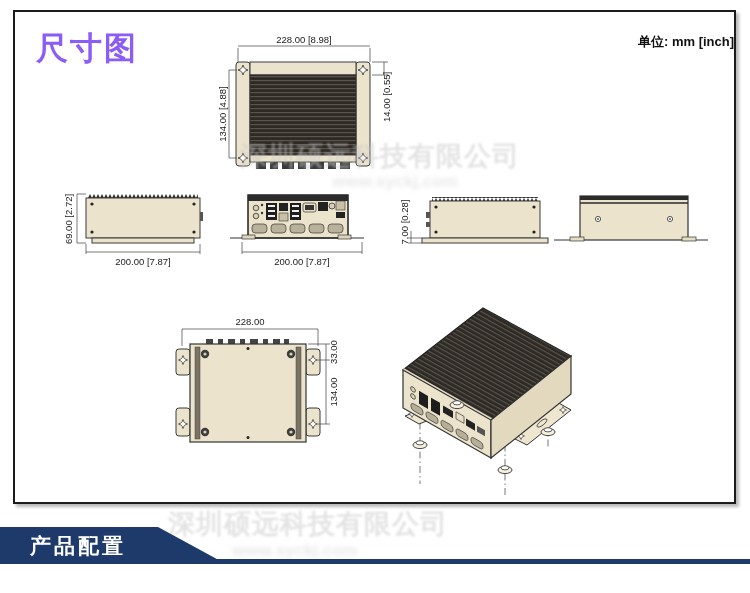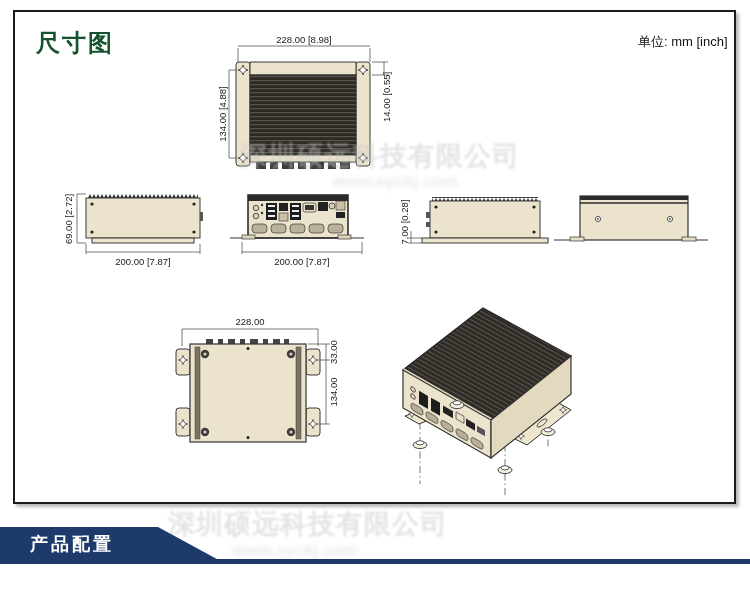--- a/index.html
+++ b/index.html
@@ -1,36 +1,36 @@
 <!DOCTYPE html>
 <html><head>
 <meta charset="utf-8">
 <style>
   html,body{margin:0;padding:0;background:#ffffff;}
   .screen{position:relative;width:750px;height:593px;background:#ffffff;overflow:hidden;
           font-family:"Liberation Sans",sans-serif;}
   .frame{position:absolute;left:13px;top:10px;width:719px;height:490px;background:#ffffff;
          border:2px solid #1b1b1b;box-shadow:3px 3px 3px rgba(0,0,0,0.28);}
-  .sec-title{position:absolute;font-size:24px;font-weight:bold;color:#14532d;letter-spacing:2px;}
+  .sec-title{position:absolute;font-size:32px;font-weight:bold;color:#8b5cf6;letter-spacing:2px;}
   .sec1{left:36px;top:27px;}
   .sec2{left:36px;top:290px;}
-  .unit{position:absolute;left:638px;top:33px;font-size:13px;color:#111;}
+  .unit{position:absolute;left:638px;top:33px;font-size:13px;color:#111;font-weight:bold;}
   svg{position:absolute;overflow:visible;}
   .dimtext{font-family:"Liberation Sans",sans-serif;font-size:9.5px;fill:#1a1a1a;}
   .dimline{stroke:#555;stroke-width:0.8;fill:none;}
   .body-stroke{stroke:#3a3a3a;stroke-width:1;fill:#ece3cc;}
   .wm{position:absolute;color:#c8c8c8;opacity:0.5;filter:blur(1px);font-weight:bold;z-index:4;
       white-space:nowrap;}
   .wm1a{left:240px;top:138px;font-size:27px;letter-spacing:1px;}
   .wm1b{left:332px;top:172px;font-size:17px;filter:blur(2px);opacity:0.4;}
   .wm2a{left:168px;top:506px;font-size:27px;letter-spacing:1px;}
   .wm2b{left:232px;top:541px;font-size:17px;filter:blur(2px);opacity:0.4;}
   .banner{position:absolute;left:0;top:527px;width:226px;height:37px;background:#1e3a6a;z-index:6;
           clip-path:polygon(0 0,158px 0,226px 37px,0 37px);}
-  .banner-text{position:absolute;left:30px;top:5px;font-size:18px;font-weight:bold;color:#ffffff;
+  .banner-text{position:absolute;left:30px;top:5px;font-size:21px;font-weight:bold;color:#ffffff;
                letter-spacing:3px;}
   .banner-line{position:absolute;left:0;top:559px;width:750px;height:5px;background:#1e3a6a;z-index:5;}
 </style>
 </head>
 <body>
 
 <div class="screen">
 
   <div class="frame"></div>
 

